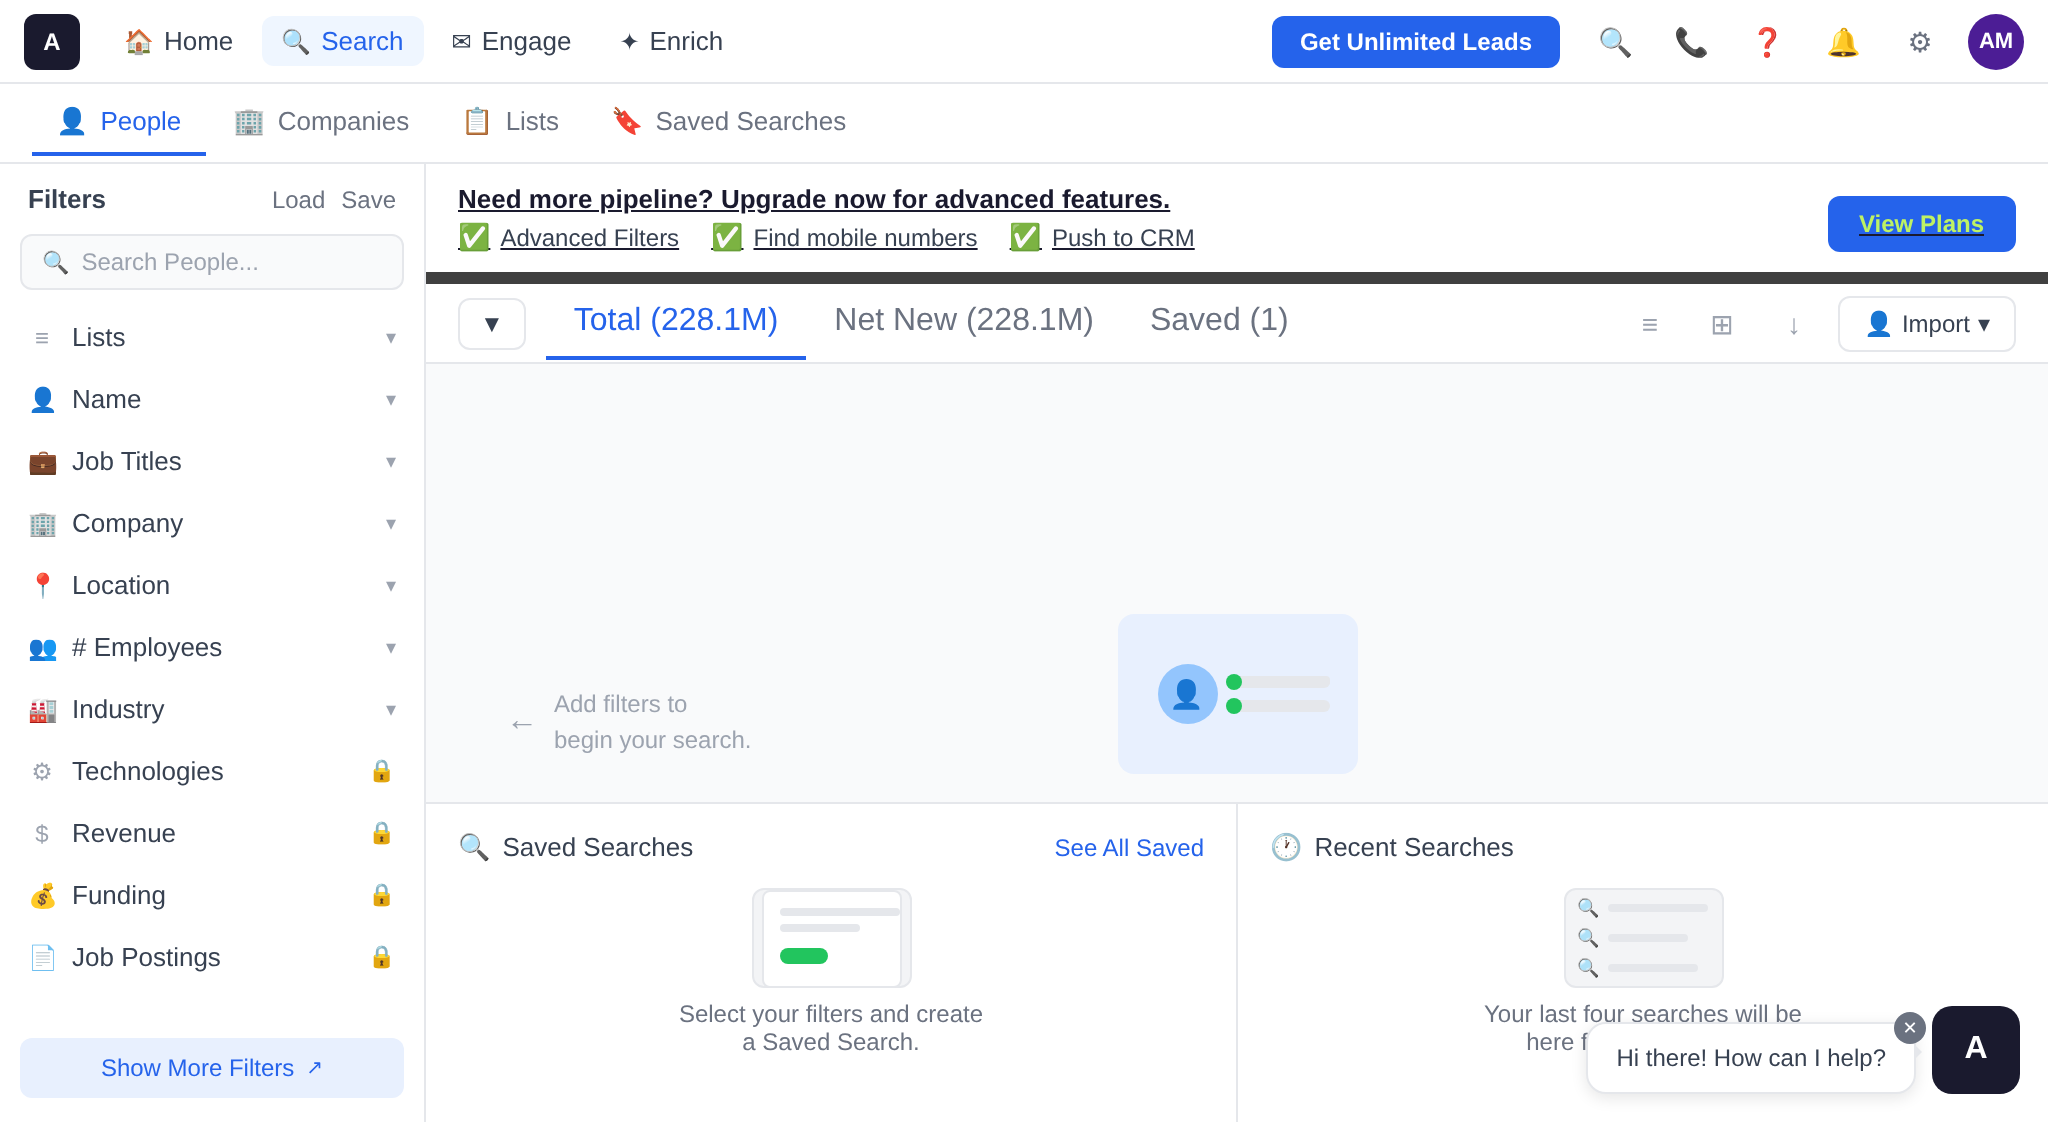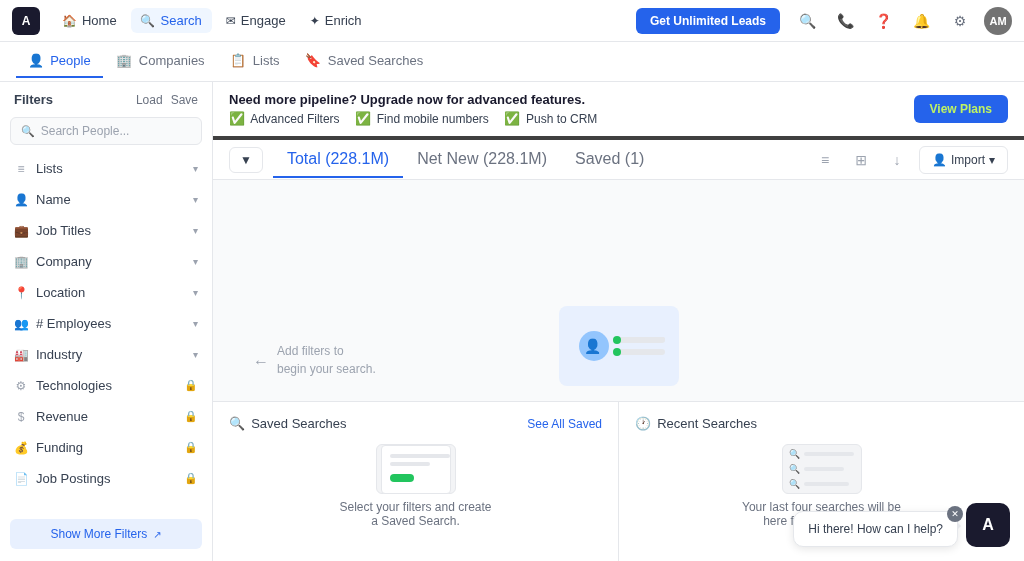--- a/index.html
+++ b/index.html
@@ -8,21 +8,21 @@
     
     .top-nav { display: flex; align-items: center; background: #fff; border-bottom: 1px solid #e5e7eb; height: 42px; padding: 0 12px; gap: 4px; }
     .nav-logo { width: 28px; height: 28px; background: #1a1a2e; border-radius: 6px; display: flex; align-items: center; justify-content: center; color: #fff; font-weight: 800; font-size: 12px; margin-right: 8px; }
     .nav-item { display: flex; align-items: center; gap: 5px; padding: 5px 10px; border-radius: 6px; cursor: pointer; font-size: 13px; color: #374151; transition: background 0.15s; }
     .nav-item.active { background: #eff6ff; color: #2563eb; }
     .nav-item .nav-icon { font-size: 12px; }
     .nav-spacer { flex: 1; }
     .nav-btn { background: #2563eb; color: #fff; border: none; border-radius: 6px; padding: 6px 14px; font-size: 12px; font-weight: 700; cursor: pointer; }
     .nav-actions { display: flex; align-items: center; gap: 10px; margin-left: 10px; }
     .nav-icon-btn { width: 28px; height: 28px; display: flex; align-items: center; justify-content: center; border-radius: 6px; cursor: pointer; color: #6b7280; font-size: 14px; }
-    .avatar { width: 28px; height: 28px; border-radius: 50%; background: #737373; color: #fff; display: flex; align-items: center; justify-content: center; font-size: 11px; font-weight: 700; cursor: pointer; }
+    .avatar { width: 28px; height: 28px; border-radius: 50%; background: #4c1d95; color: #fff; display: flex; align-items: center; justify-content: center; font-size: 11px; font-weight: 700; cursor: pointer; }
 
     
     .secondary-nav { display: flex; align-items: center; background: #fff; border-bottom: 1px solid #e5e7eb; height: 40px; padding: 0 16px; gap: 2px; }
     .sec-nav-item { display: flex; align-items: center; gap: 6px; padding: 8px 12px; border-bottom: 2px solid transparent; cursor: pointer; font-size: 13px; color: #6b7280; white-space: nowrap; }
     .sec-nav-item.active { color: #2563eb; border-bottom-color: #2563eb; }
 
     
     .main-layout { display: flex; height: calc(561px - 42px - 40px); }
 
     
@@ -36,21 +36,21 @@
     .filter-item-left { display: flex; align-items: center; gap: 8px; }
     .filter-icon { font-size: 12px; color: #9ca3af; width: 14px; text-align: center; }
     .filter-chevron { font-size: 10px; color: #9ca3af; }
     .filter-lock { font-size: 11px; color: #9ca3af; }
     .show-more-btn { margin: 10px 10px 12px; padding: 8px; background: #e8f0fe; border: none; border-radius: 6px; color: #2563eb; font-size: 12px; font-weight: 500; cursor: pointer; width: calc(100% - 20px); display: flex; align-items: center; justify-content: center; gap: 6px; }
 
     
     .content { flex: 1; display: flex; flex-direction: column; overflow: hidden; }
     
     
-    .upgrade-banner { background: #fff; border-bottom: 4px solid #404040; padding: 10px 16px; display: flex; align-items: center; justify-content: space-between; }
+    .upgrade-banner { background: #fff; border-bottom: 6px solid #404040; padding: 10px 16px; display: flex; align-items: flex-end; justify-content: space-between; text-decoration: underline; }
     .banner-left { display: flex; flex-direction: column; gap: 4px; }
     .banner-title { font-size: 13px; font-weight: 600; color: #1a1a2e; }
     .banner-features { display: flex; align-items: center; gap: 16px; }
     .banner-feature { display: flex; align-items: center; gap: 5px; font-size: 12px; color: #374151; }
     .check-icon { color: #22c55e; font-size: 13px; }
     .view-plans-btn { background: #2563eb; color: #bef264; border: none; border-radius: 6px; padding: 7px 16px; font-size: 12px; font-weight: 600; cursor: pointer; white-space: nowrap; }
 
     
     .results-bar { display: flex; align-items: center; justify-content: space-between; background: #fff; border-bottom: 1px solid #e5e7eb; padding: 0 16px; height: 40px; }
     .results-tabs { display: flex; align-items: center; gap: 0; }

